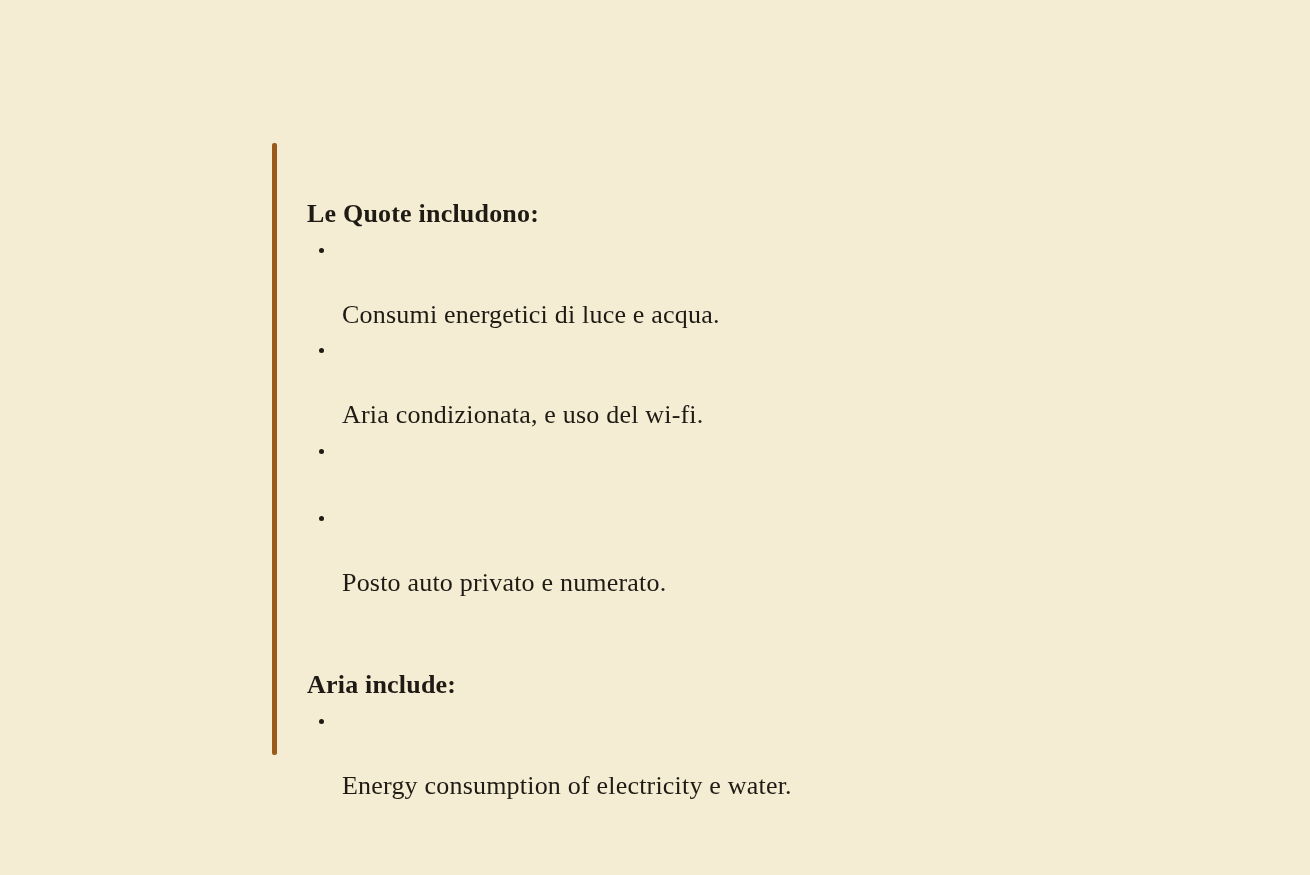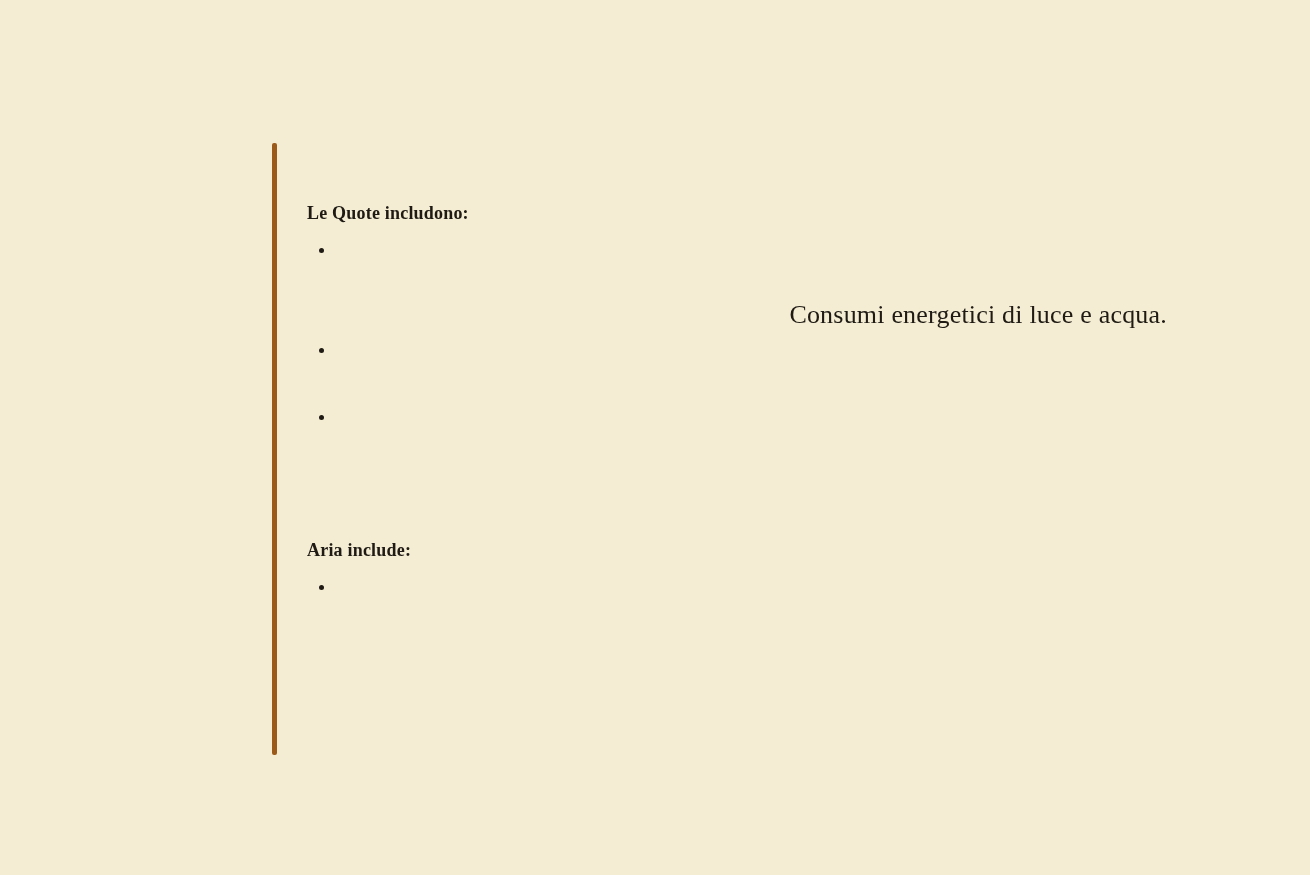--- a/index.html
+++ b/index.html
@@ -33,33 +33,32 @@
     position: absolute;
     left: 307px;
     top: 197px;
     width: 860px;
     font-size: 26px;
     line-height: 33.5px;
     letter-spacing: 0.2px;
   }
   .section-heading {
     font-weight: bold;
-    font-size: 18px;
+    font-size: 26px;
     line-height: 33.5px;
     margin: 0;
   }
   .bullet-list {
     list-style: none;
     margin: 0;
     padding: 0 0 0 35px;
   }
   .bullet-list li {
     position: relative;
     white-space: pre-line;
-    text-align: right;
   }
   .bullet-dot {
     position: absolute;
     left: -23px;
     top: 17px;
     width: 5px;
     height: 5px;
     border-radius: 50%;
     background: #1f1b14;
   }
@@ -78,32 +77,38 @@
 
     <div class="section">
       <h3 class="section-heading">Le Quote includono:</h3>
       <ul class="bullet-list">
         <li>
           <span class="bullet-dot"></span>
           <span>Consumi energetici di luce e acqua.</span>
         </li>
         <li>
           <span class="bullet-dot"></span>
+          <span>Aria condizionata, e uso del wi-fi.</span>
         </li>
         <li>
           <span class="bullet-dot"></span>
+        </li>
+        <li>
+          <span class="bullet-dot"></span>
+          <span>Posto auto privato e numerato.</span>
         </li>
       </ul>
     </div>
 
     <div class="section">
       <h3 class="section-heading">Aria include:</h3>
       <ul class="bullet-list">
         <li>
           <span class="bullet-dot"></span>
+          <span>Energy consumption of electricity e water.</span>
         </li>
         <li>
           
           
         </li>
 
       </ul>
     </div>
 
   </div>

